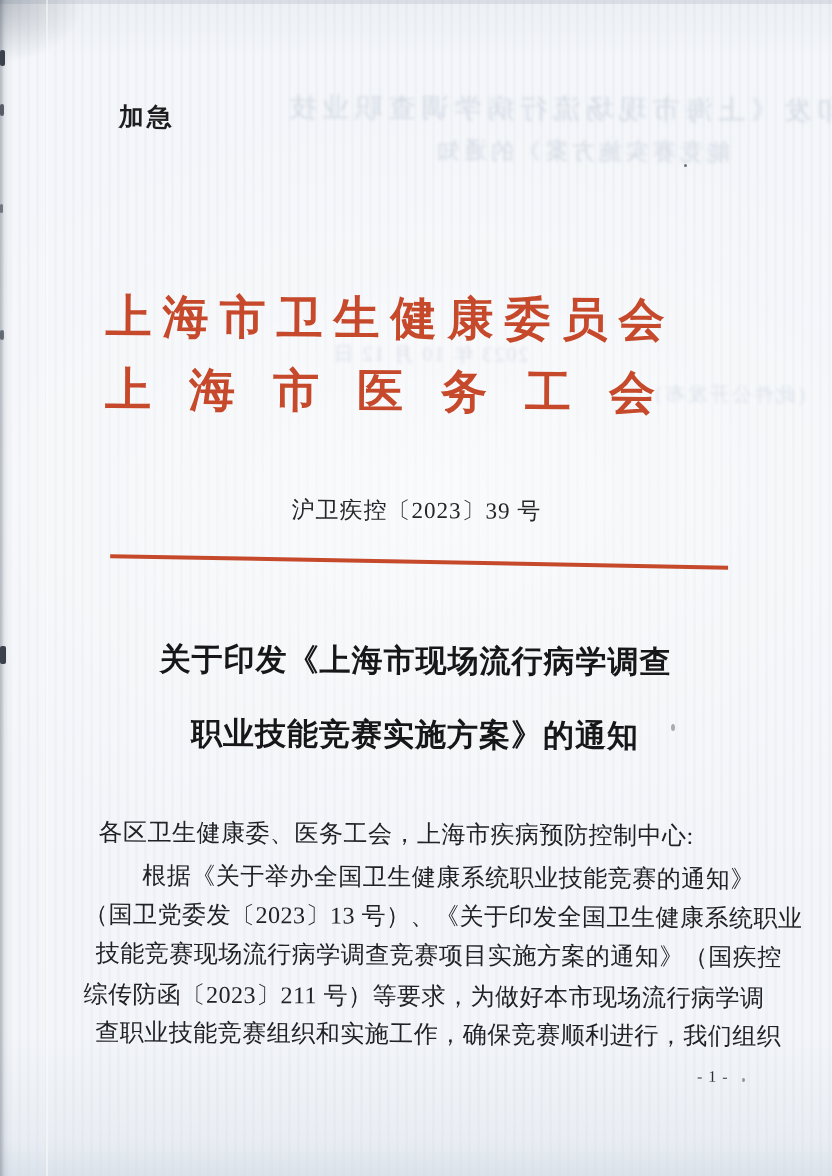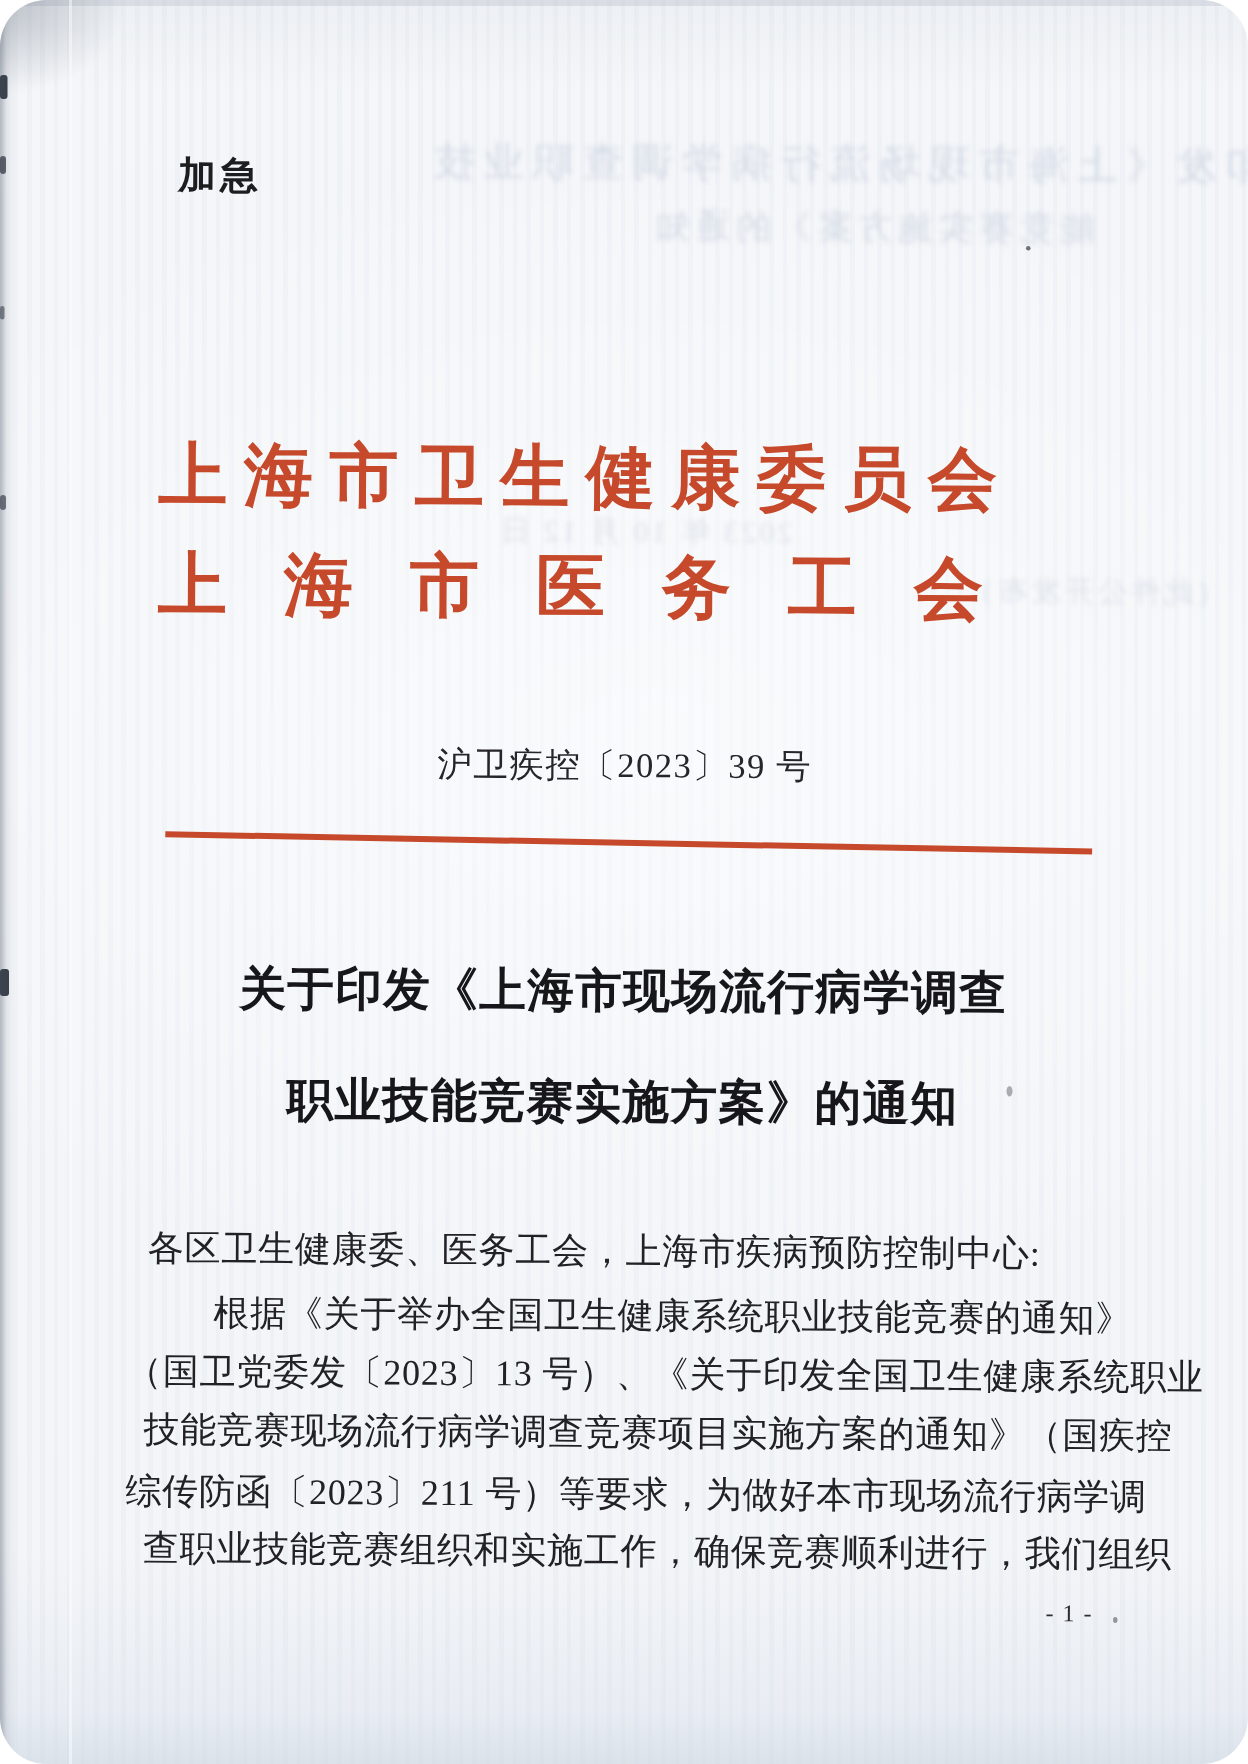--- a/index.html
+++ b/index.html
@@ -5,21 +5,20 @@
   * { margin:0; padding:0; box-sizing:border-box; }
   html,body { width:832px; height:1176px; }
   body { font-family:"Liberation Serif","DejaVu Serif",serif; overflow:hidden; }
 
   .scan-page{
     position:relative; width:832px; height:1176px; overflow:hidden;
     background:
       radial-gradient(120% 55% at 52% 42%, rgba(255,255,255,.55), rgba(255,255,255,0) 62%),
       repeating-linear-gradient(90deg, rgba(203,214,227,.15) 0 3px, rgba(255,255,255,0) 3px 9px),
       linear-gradient(180deg,#edf0f4 0%,#f4f6f9 5%,#f3f5f8 88%,#e9edf3 97%,#dbe2ea 100%);
-    border-radius: 31px;
   }
   
   .edge-left{ position:absolute; left:0; top:0; width:10px; height:100%;
     background:linear-gradient(90deg, rgba(62,72,86,.34), rgba(62,72,86,.10) 45%, rgba(62,72,86,0)); }
   .edge-top{ position:absolute; left:0; top:0; width:100%; height:4px; background:rgba(150,160,175,.22); }
   .corner-shade{ position:absolute; left:0; top:0; width:120px; height:90px;
     background:radial-gradient(100% 100% at 0% 0%, rgba(60,70,85,.28), rgba(60,70,85,0) 70%); }
   .smudge{ position:absolute; background:#39404a; border-radius:2px; }
   .speck{ position:absolute; background:#6a7078; border-radius:50%; }
   .crease{ position:absolute; left:46px; top:0; width:2px; height:100%; background:rgba(255,255,255,.5); }

